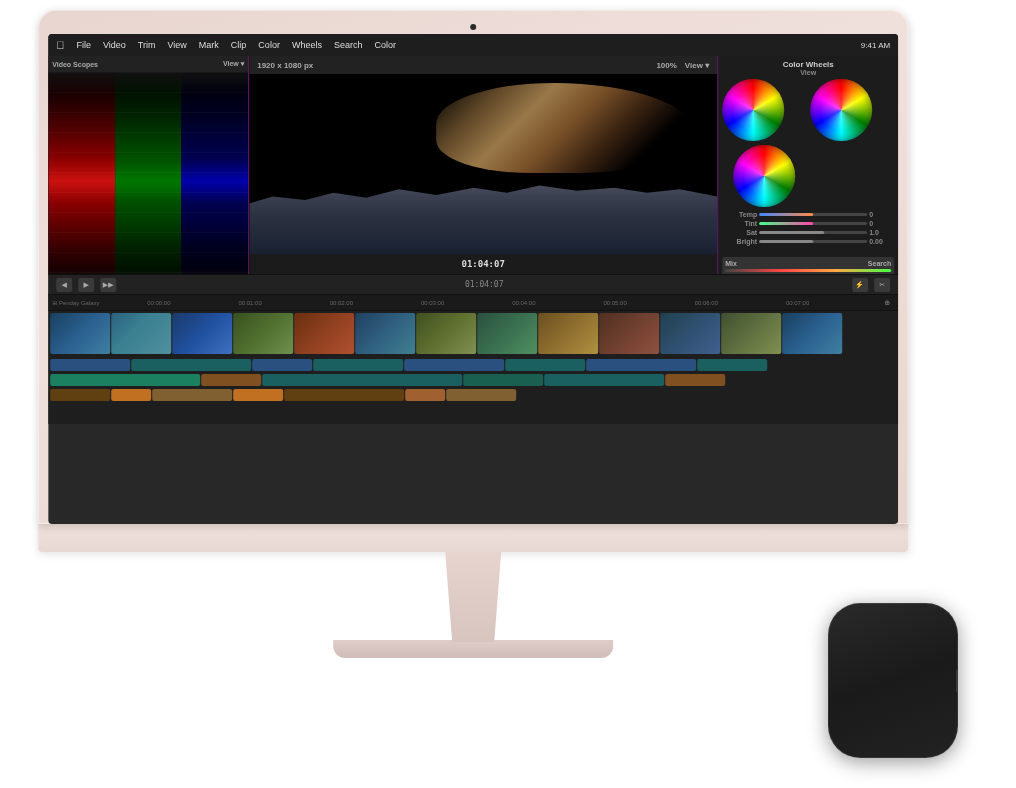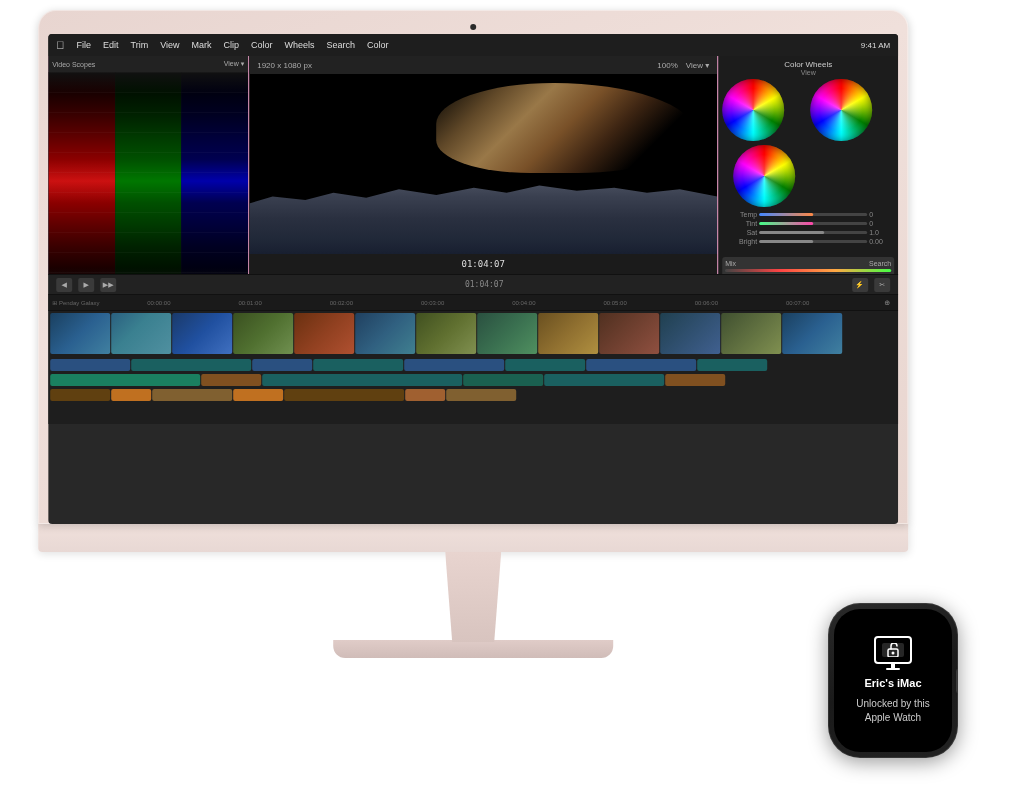--- a/index.html
+++ b/index.html
@@ -93,22 +93,23 @@
     .apple-logo {
       font-size: 11px;
       color: #ddd;
     }
 
     
     .fcp-main {
       display: grid;
       grid-template-columns: 200px 1fr 180px;
       gap: 1px;
-      background: #f9a8d4;
-      overflow: hidden;
+      background: #701a75;
+      overflow: hidden;
+      font-weight: bold;
     }
 
     
     .fcp-left {
       background: #1c1c1c;
       overflow: hidden;
       position: relative;
     }
 
     .waveform-display {
@@ -580,21 +581,21 @@
   <div class="imac-wrapper">
     <div class="imac-screen-border">
       <div class="imac-camera-notch"></div>
 
       <div class="imac-screen">
         <div class="fcp-ui">
 
           <div class="fcp-menubar">
             <span class="apple-logo"></span>
             <span class="menu-item">File</span>
-            <span class="menu-item">Edit</span>
+            <span class="menu-item">Video</span>
             <span class="menu-item">Trim</span>
             <span class="menu-item">View</span>
             <span class="menu-item">Mark</span>
             <span class="menu-item">Clip</span>
             <span class="menu-item">Color</span>
             <span class="menu-item">Wheels</span>
             <span class="menu-item">Search</span>
             <span class="menu-item">Color</span>
             <div style="flex:1"></div>
             <span style="font-size:8px;color:#ddd;">9:41 AM</span>
@@ -772,41 +773,18 @@
 
     <div class="imac-stand-neck"></div>
     <div class="imac-stand-base"></div>
   </div>
 
   <div class="watch-wrapper">
     <div class="watch-band-top"></div>
 
     <div class="watch-body">
       <div class="watch-crown"></div>
-      <div class="watch-screen">
-
-        <div class="watch-unlock-icon">
-          <div class="watch-monitor">
-            <div class="watch-monitor-screen">
-
-              <svg width="12" height="14" viewBox="0 0 12 14">
-                <rect x="1" y="6" width="10" height="8" rx="1.5" fill="none" stroke="white" stroke-width="1.5"></rect>
-                <path d="M4 6 V3 Q4 0 7 0 Q10 0 10 3" fill="none" stroke="white" stroke-width="1.5" stroke-linecap="round"></path>
-                <circle cx="6" cy="10" r="1.5" fill="white"></circle>
-              </svg>
-            </div>
-          </div>
-          <div class="monitor-stand"></div>
-          <div class="monitor-base"></div>
-        </div>
-
-        <div class="watch-title">Eric's iMac</div>
-        <div class="watch-subtitle">
-          <span>Unlocked by this</span><br>
-          <span>Apple Watch</span>
-        </div>
-      </div>
     </div>
 
     <div class="watch-band-bottom"></div>
   </div>
 
 </div>
 
 </body></html>

